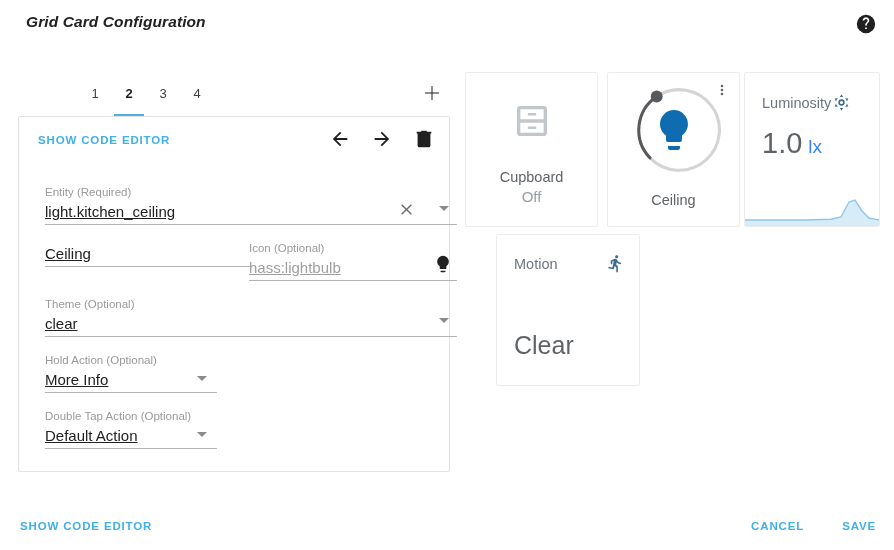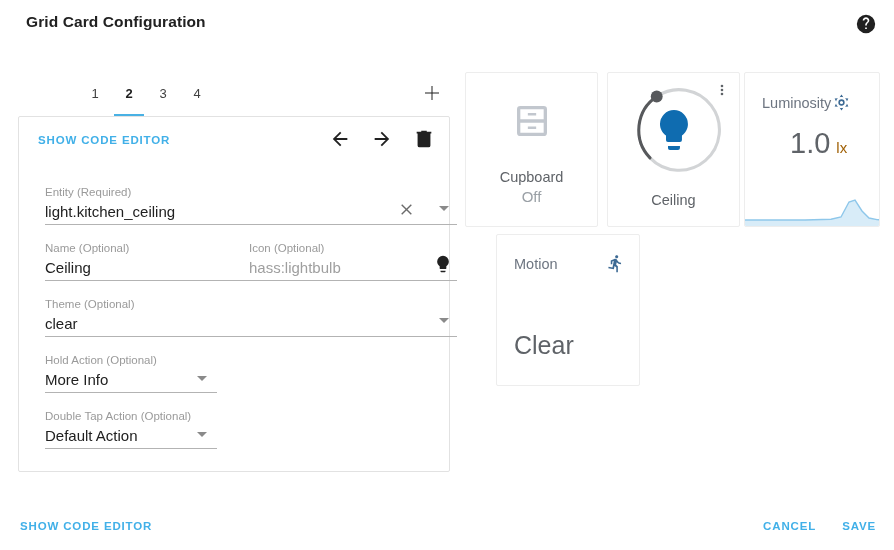--- a/index.html
+++ b/index.html
@@ -15,20 +15,21 @@
     overflow: hidden;
     position: relative;
   }
 
   
   .dialog-header {
     position: absolute;
     left: 0; top: 0;
     width: 894px;
     height: 48px;
+    font-style: italic;
   }
   .dialog-title {
     position: absolute;
     left: 26px;
     top: 13px;
     font-size: 15.5px;
     font-weight: bold;
     color: #212121;
     letter-spacing: 0.1px;
   }
@@ -143,20 +144,21 @@
     color: #9a9a9a;
     line-height: 14px;
     white-space: nowrap;
   }
   .field-value {
     font-size: 15px;
     color: #212121;
     line-height: 22px;
     padding-top: 2px;
     white-space: nowrap;
+    text-decoration: underline;
   }
   .field-value.placeholder {
     color: #9f9f9f;
   }
   .underline {
     border-bottom: 1px solid #b3b3b3;
     height: 1px;
     width: 100%;
   }
 
@@ -285,25 +287,24 @@
     position: absolute;
     left: 17px; top: 56px;
     display: flex;
     align-items: baseline;
     gap: 6px;
   }
   .sensor-value {
     font-size: 29px;
     color: #5f6368;
     line-height: 1;
-    margin-left: 28px;
   }
   .sensor-unit {
-    font-size: 15px;
-    color: #a16207;
+    font-size: 19px;
+    color: #3b82f6;
   }
   .sensor-graph {
     position: absolute;
     left: 0; right: 0; bottom: 0;
     height: 46px;
   }
 
   
   .motion-inner {
     position: relative;
@@ -345,21 +346,21 @@
     font-weight: bold;
     letter-spacing: 0.85px;
     color: #41b0e8;
     cursor: pointer;
   }
   .footer-right {
     position: absolute;
     right: 18px;
     top: 14px;
     display: flex;
-    gap: 26px;
+    gap: 38px;
   }
   .footer-btn {
     font-size: 11.5px;
     font-weight: bold;
     letter-spacing: 0.85px;
     color: #41b0e8;
     cursor: pointer;
   }
 </style>
 </head>
@@ -418,21 +419,20 @@
         <div class="field-label">Entity (Required)</div>
         <div class="field-value">light.kitchen_ceiling</div>
         <div class="underline"></div>
         <svg class="x-icon" viewBox="0 0 24 24">
           <path fill="#6b6b6b" d="M19.5,5.9L18.1,4.5L12,10.6L5.9,4.5L4.5,5.9L10.6,12L4.5,18.1L5.9,19.5L12,13.4L18.1,19.5L19.5,18.1L13.4,12L19.5,5.9Z"></path>
         </svg>
         <div class="caret" id="caret-entity"></div>
       </div>
 
       <div class="field" id="field-name">
-        <div class="field-label">Name (Optional)</div>
         <div class="field-value">Ceiling</div>
         <div class="underline"></div>
       </div>
 
       <div class="field" id="field-icon">
         <div class="field-label">Icon (Optional)</div>
         <div class="field-value placeholder">hass:lightbulb</div>
         <div class="underline"></div>
         <svg class="bulb-mini" viewBox="0 0 24 24">
           <path fill="#212121" d="M12,2A7,7 0 0,0 5,9C5,11.38 6.19,13.47 8,14.74V17A1,1 0 0,0 9,18H15A1,1 0 0,0 16,17V14.74C17.81,13.47 19,11.38 19,9A7,7 0 0,0 12,2M9,21V20H15V21A1,1 0 0,1 14,22H10A1,1 0 0,1 9,21Z"></path>

